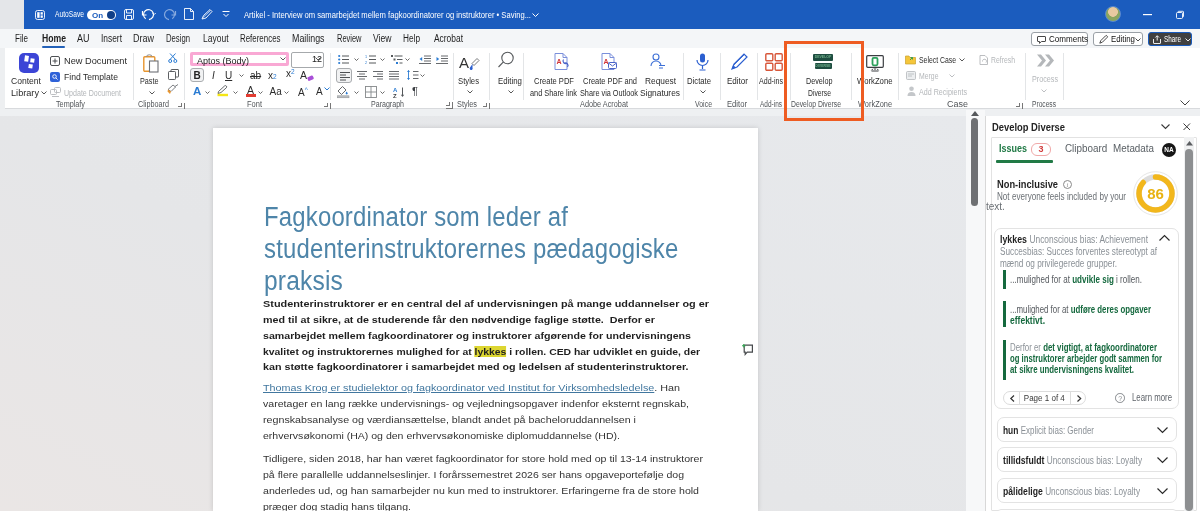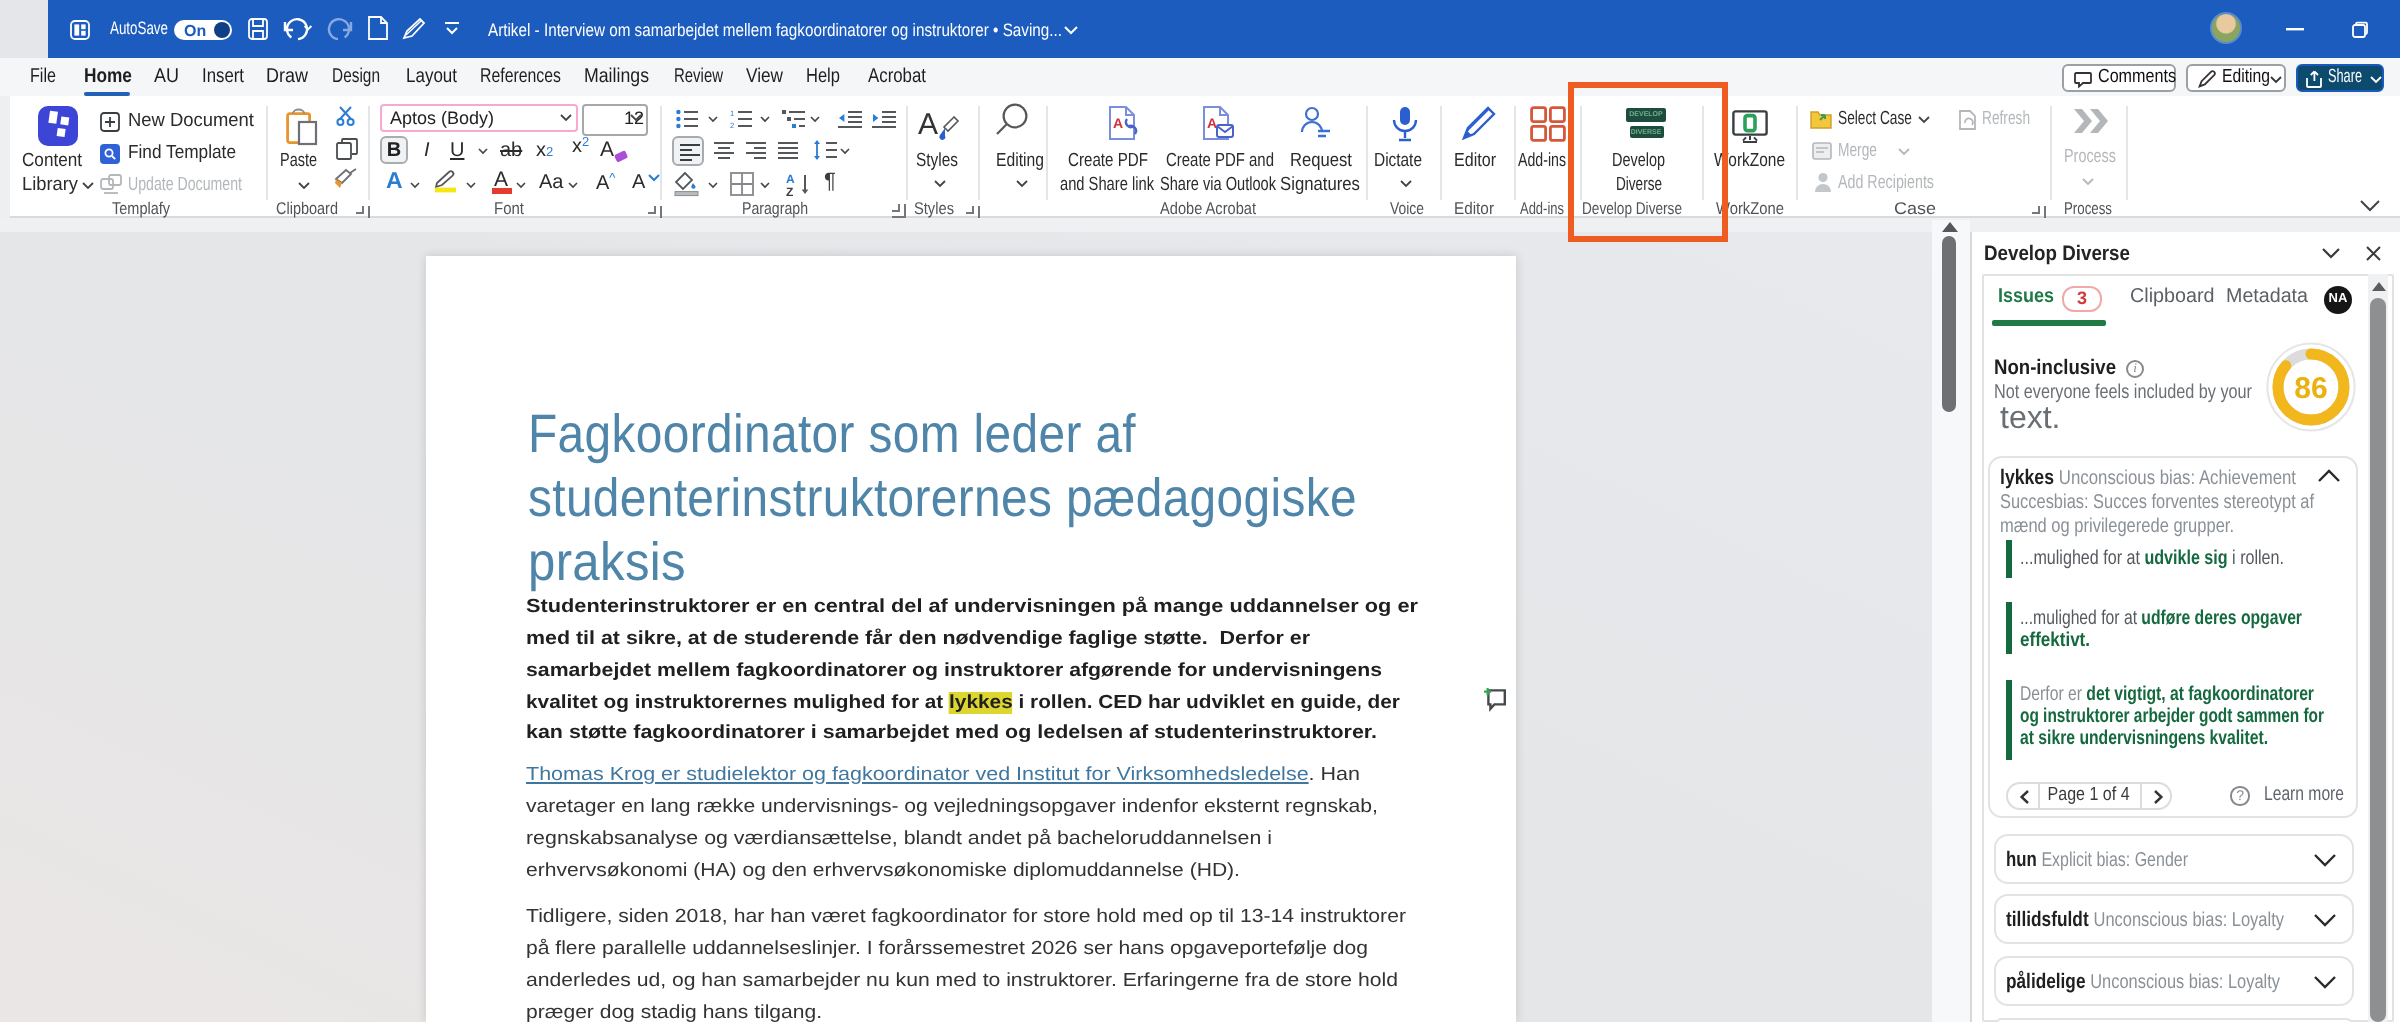--- a/index.html
+++ b/index.html
@@ -125,21 +125,21 @@
   </div>
   <div class="topbtn" style="left:1093px; width:50px">
     <svg style="left:5px;top:2.5px" width="9" height="9" viewBox="0 0 9 9">
         <path d="M0.8 8.2 l1 -2.6 L6.6 0.8 a0.9 0.9 0 0 1 1.3 0 l0.3 0.3 a0.9 0.9 0 0 1 0 1.3 L3.4 7.2 z" fill="none" stroke="#333" stroke-width="0.9"></path>
       </svg>
     <span class="fit" style="position:absolute;left:17px;--tw:24;transform-origin:0px 50%;transform:scaleX(0.8258)">Editing</span>
     <svg style="left:41px;top:5px" width="6" height="4" viewBox="0 0 6 4">
         <path d="M0.5 0.5 l2.5 2.5 L5.5 0.5" fill="none" stroke="#333" stroke-width="0.9"></path>
       </svg>
   </div>
-  <div class="topbtn" style="left:1148px; width:44px; background:#0c4a6e; border-color:#185abd; color:#fff">
+  <div class="topbtn" style="left:1148px; width:44px; background:#404040; border-color:#185abd; color:#fff">
     <svg style="left:4px;top:2.5px" width="9" height="9" viewBox="0 0 9 9">
         <path d="M0.5 4 V8 a0.5 0.5 0 0 0 0.5 0.5 h6 a0.5 0.5 0 0 0 0.5 -0.5 V4" fill="none" stroke="#fff" stroke-width="0.9"></path>
         <path d="M4.2 5.5 V1 M4.2 0.7 L2.4 2.5 M4.2 0.7 L6 2.5" fill="none" stroke="#fff" stroke-width="0.9"></path>
       </svg>
     <span class="fit" style="position:absolute;left:15px;--tw:17;transform-origin:0px 50%;transform:scaleX(0.6704)">Share</span>
     <svg style="left:36px;top:5px" width="6" height="4" viewBox="0 0 6 4">
         <path d="M0.5 0.5 l2.5 2.5 L5.5 0.5" fill="none" stroke="#fff" stroke-width="0.9"></path>
       </svg>
   </div>
 </div>
@@ -197,21 +197,21 @@
     </svg>
   <svg style="left:167px;top:36px" width="12" height="11" viewBox="0 0 12 11">
       <path d="M1 5.5 L6 1 l2.5 2 L4 7.5 z" fill="#fff" stroke="#6d7075" stroke-width="0.9"></path>
       <path d="M1 5.5 L4 7.5 L3 10 L0.5 7.5 z" fill="#e8952e"></path>
       <path d="M8 2.5 l3 -2" stroke="#6d7075" stroke-width="0.9"></path>
     </svg>
   <div class="glabel fit" style="left:138px;--tw:31;transform-origin:0px 50%;transform:scaleX(0.8519)">Clipboard</div>
   <div class="launcher" style="left:178px;top:55px"></div>
   <div class="sep" style="left:184px"></div>
 
-  <div class="abs" style="left:190px;top:4px;width:99px;height:13.5px;border:1px solid #f9a8d4;border-radius:2px;font-size:9px;color:#222;line-height:12px;padding-left:4px">Aptos (Body)</div>
+  <div class="abs" style="left:190px;top:4px;width:99px;height:13.5px;border:3px solid #f9a8d4;border-radius:2px;font-size:9px;color:#222;line-height:12px;padding-left:4px">Aptos (Body)</div>
   <svg style="left:280px;top:9px" width="6" height="4" viewBox="0 0 6 4">
       <path d="M0.5 0.5 l2.5 2.5 L5.5 0.5" fill="none" stroke="#444" stroke-width="0.9"></path>
     </svg>
   <div class="abs" style="left:291px;top:4px;width:33px;height:16px;border:1px solid #a6a9ac;border-radius:2px;font-size:9px;color:#222;line-height:12px;padding-left:20px">12</div>
   <svg style="left:315px;top:9px" width="6" height="4" viewBox="0 0 6 4">
       <path d="M0.5 0.5 l2.5 2.5 L5.5 0.5" fill="none" stroke="#444" stroke-width="0.9"></path>
     </svg>
   <div class="abs" style="left:190px;top:19.5px;width:14px;height:14px;border:1px solid #aaadb0;border-radius:3px;background:#f1f2f3;font-size:10px;font-weight:bold;color:#222;text-align:center;line-height:13px">B</div>
   <div class="rtxt" style="left:212px;top:21.5px;font-style:italic;font-size:10px">I</div>
   <div class="rtxt" style="left:225px;top:21.5px;text-decoration:underline;font-size:10px">U</div>
@@ -531,21 +531,21 @@
   <div class="ptab fit" style="left:13px;top:27.2px;color:#217a46;font-weight:bold;--tw:28;transform-origin:0px 50%;transform:scaleX(0.8991)">Issues</div>
   <div class="abs" style="left:45px;top:27px;width:20px;height:12.5px;border:1.3px solid #f0a9a9;border-radius:6px;color:#d03a3a;font-size:9px;font-weight:bold;text-align:center;line-height:10.5px">3</div>
   <div class="ptab fit" style="left:79px;top:27.2px;--tw:34;transform-origin:0px 50%;transform:scaleX(0.9864)">Clipboard</div>
   <div class="ptab fit" style="left:127px;top:27.2px;--tw:41;transform-origin:0px 50%;transform:scaleX(0.9831)">Metadata</div>
   <div class="abs" style="left:176px;top:26.5px;width:14px;height:14px;border-radius:50%;background:#161616;color:#fff;font-size:6.5px;font-weight:bold;text-align:center;line-height:14.5px">NA</div>
   <div class="abs" style="left:10px;top:44.4px;width:57px;height:3px;background:#217a46;border-radius:1px"></div>
 
   <div class="abs fit" style="left:10.5px;top:62.2px;font-size:10.5px;font-weight:bold;color:#1f1f1f;--tw:61;transform-origin:0px 50%;transform:scaleX(0.8859)">Non-inclusive</div>
   <div class="abs" style="left:77px;top:64px;width:9px;height:9px;border:1px solid #8a8a8a;border-radius:50%;color:#8a8a8a;font-size:6.5px;text-align:center;line-height:8.5px;font-style:italic;font-family:'Liberation Serif',serif">i</div>
   <div class="abs fit" style="left:10.5px;top:74.7px;font-size:10px;color:#6a6f74;white-space:nowrap;--tw:129;transform-origin:0px 50%;transform:scaleX(0.8114)">Not everyone feels included by your</div>
-    <div class="abs" style="left:14px;top:85.4px;font-size:16px;color:#6a6f74">text.</div>
+    <div class="abs" style="left:0;top:85.4px;font-size:10px;color:#6a6f74">text.</div>
 
   <svg style="left:147px;top:54.5px" width="45" height="45" viewBox="0 0 45 45">
     <circle cx="22.5" cy="22.5" r="21.8" fill="#fff" stroke="#e6e6e6" stroke-width="1"></circle>
     <circle cx="22.5" cy="22.5" r="16.5" fill="none" stroke="#dcdcdc" stroke-width="5.5"></circle>
     <circle cx="22.5" cy="22.5" r="16.5" fill="none" stroke="#f2b71c" stroke-width="5.5" stroke-linecap="round" stroke-dasharray="89.2 103.7" transform="rotate(-90 22.5 22.5)"></circle>
     <text x="22.5" y="28.2" font-size="15" font-weight="bold" fill="#e9b210" text-anchor="middle" font-family="Liberation Sans, sans-serif">86</text>
   </svg>
 
   <div class="pcard" style="left:8.3px;top:112px;width:185px;height:181px"></div>
   <div class="abs fit" style="left:14px;top:116.5px;font-size:10.5px;color:#1f1f1f;white-space:nowrap;--tw:148;transform-origin:0px 50%;transform:scaleX(0.8398)"><b>lykkes</b> <span class="gtext" style="font-size:10px">Unconscious bias: Achievement</span></div>

